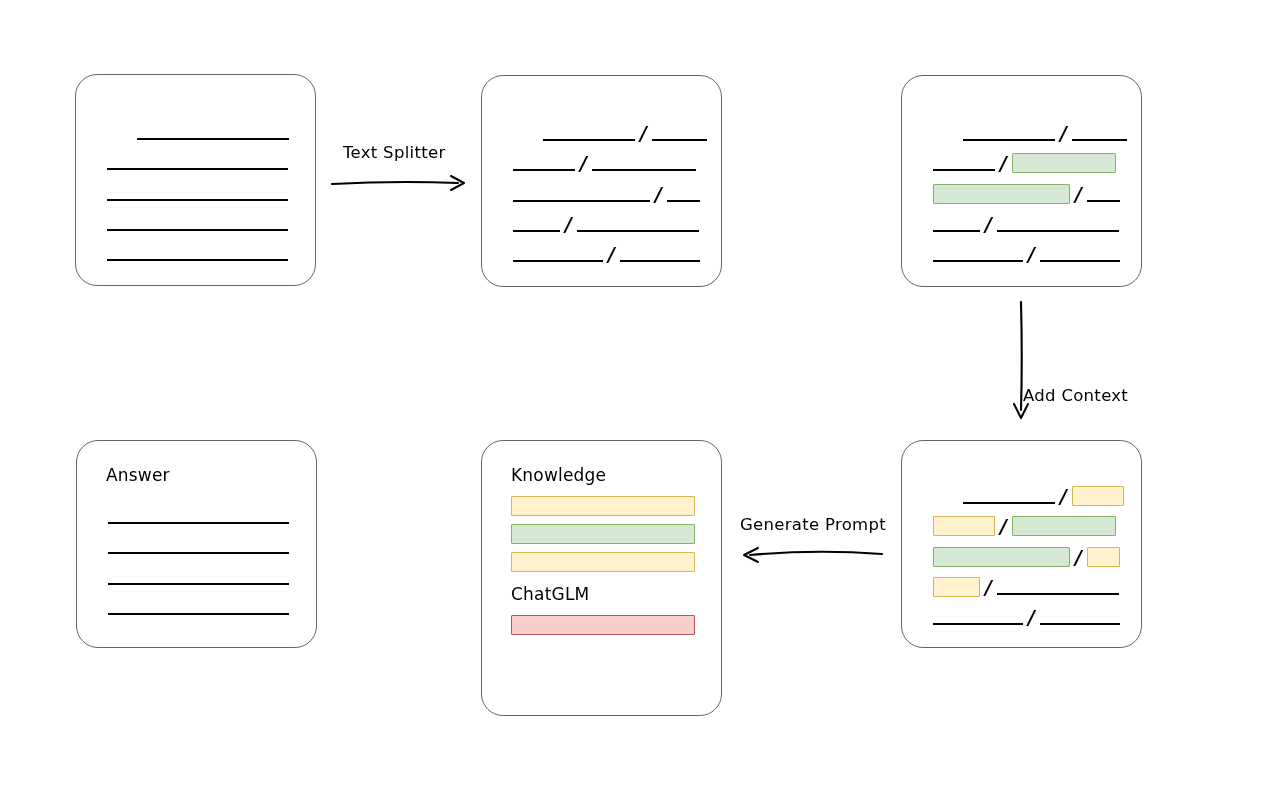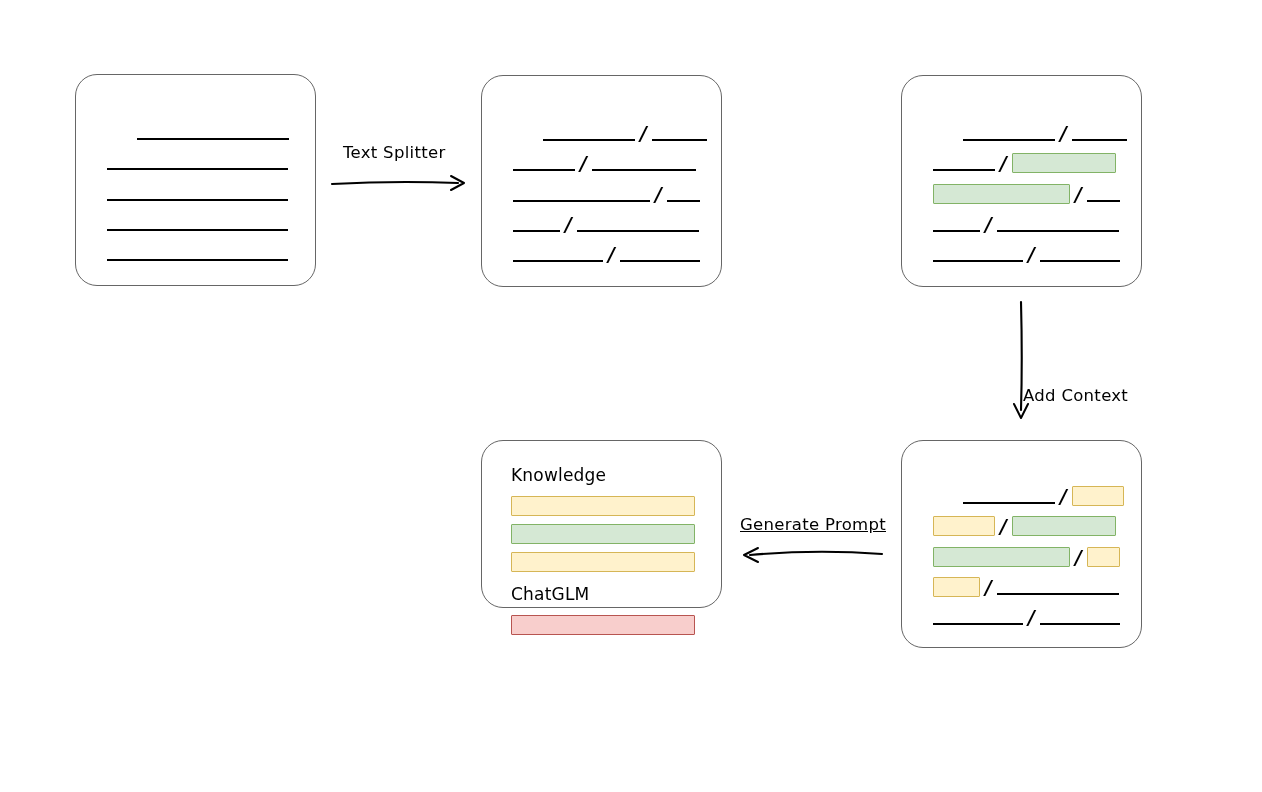--- a/index.html
+++ b/index.html
@@ -203,53 +203,70 @@
           <span class="seg" style="width: 122px;"></span>
         </div>
         <div class="row" style="left: 31px; top: 165.2px;">
           <span class="seg" style="width: 90px;"></span>
           <span class="slash">/</span>
           <span class="seg" style="width: 80px;"></span>
         </div>
       </div>
   </div>
 
-  <div class="doc-box" style="left:481px; top:440px; width:241px; height:168px;">
+  <div class="doc-box" style="left:481px; top:440px; width:241px; height:276px;">
     <div class="box-label" style="left:29px; top:24px;">Knowledge</div>
     <div class="bars-host">
         <div class="chip chip-yellow" style="position: absolute; left: 29px; top: 55px; width: 184px;"></div>
         <div class="chip chip-green" style="position: absolute; left: 29px; top: 83px; width: 184px;"></div>
         <div class="chip chip-yellow" style="position: absolute; left: 29px; top: 111px; width: 184px;"></div>
       </div>
     <div class="box-label" style="left:29px; top:143px;">ChatGLM</div>
     <div class="bars-host">
         <div class="chip chip-red" style="position: absolute; left: 29px; top: 174px; width: 184px;"></div>
       </div>
   </div>
 
+  <div class="doc-box" style="left:76px; top:440px; width:241px; height:208px;">
+    <div class="box-label" style="left:29px; top:24px;">Answer</div>
+    <div class="rows-host">
+        <div class="row" style="left: 31px; top: 64px;">
+          <span class="seg" style="width: 181px;"></span>
+        </div>
+        <div class="row" style="left: 31px; top: 94.3px;">
+          <span class="seg" style="width: 181px;"></span>
+        </div>
+        <div class="row" style="left: 31px; top: 124.6px;">
+          <span class="seg" style="width: 181px;"></span>
+        </div>
+        <div class="row" style="left: 31px; top: 154.9px;">
+          <span class="seg" style="width: 181px;"></span>
+        </div>
+      </div>
+  </div>
 
   <div class="arrow-wrap" style="left:330px; top:143px; width:140px; height:50px;">
     <div class="arrow-label" style="left:13px; top:0px;">Text Splitter</div>
     <svg class="arrow-svg" width="140" height="24" style="left:0; top:29px;">
       <path d="M2,12 Q66,8.5 128,11" stroke="#000" stroke-width="2.1" fill="none" stroke-linecap="round"></path>
       <path d="M121,4 L134,11 L121,18" stroke="#000" stroke-width="2" fill="none" stroke-linejoin="round" stroke-linecap="round"></path>
     </svg>
   </div>
 
 
   <div class="arrow-wrap" style="left:1008px; top:300px; width:160px; height:122px;">
     <div class="arrow-label" style="left:15px; top:54px;margin-top:32px;">Add Context</div>
     <svg class="arrow-svg" width="30" height="122" style="left:0; top:0;">
       <path d="M13,2 Q14.5,60 13,110" stroke="#000" stroke-width="2.1" fill="none" stroke-linecap="round"></path>
       <path d="M6,104 L13,118 L20,104" stroke="#000" stroke-width="2" fill="none" stroke-linejoin="round" stroke-linecap="round"></path>
     </svg>
   </div>
 
   <div class="arrow-wrap" style="left:740px; top:515px; width:146px; height:50px;">
-    <div class="arrow-label" style="left:0px; top:0px;text-decoration:underline;">Generate Prompt</div>
+    <div class="arrow-label" style="left:0px; top:0px;">Generate Prompt</div>
     <svg class="arrow-svg" width="146" height="24" style="left:0; top:28px;">
       <path d="M142,11 Q76,6 10,12" stroke="#000" stroke-width="2.1" fill="none" stroke-linecap="round"></path>
       <path d="M18,5 L4,12 L18,19" stroke="#000" stroke-width="2" fill="none" stroke-linejoin="round" stroke-linecap="round"></path>
     </svg>
   </div>
 
 
 
 </div>
 

